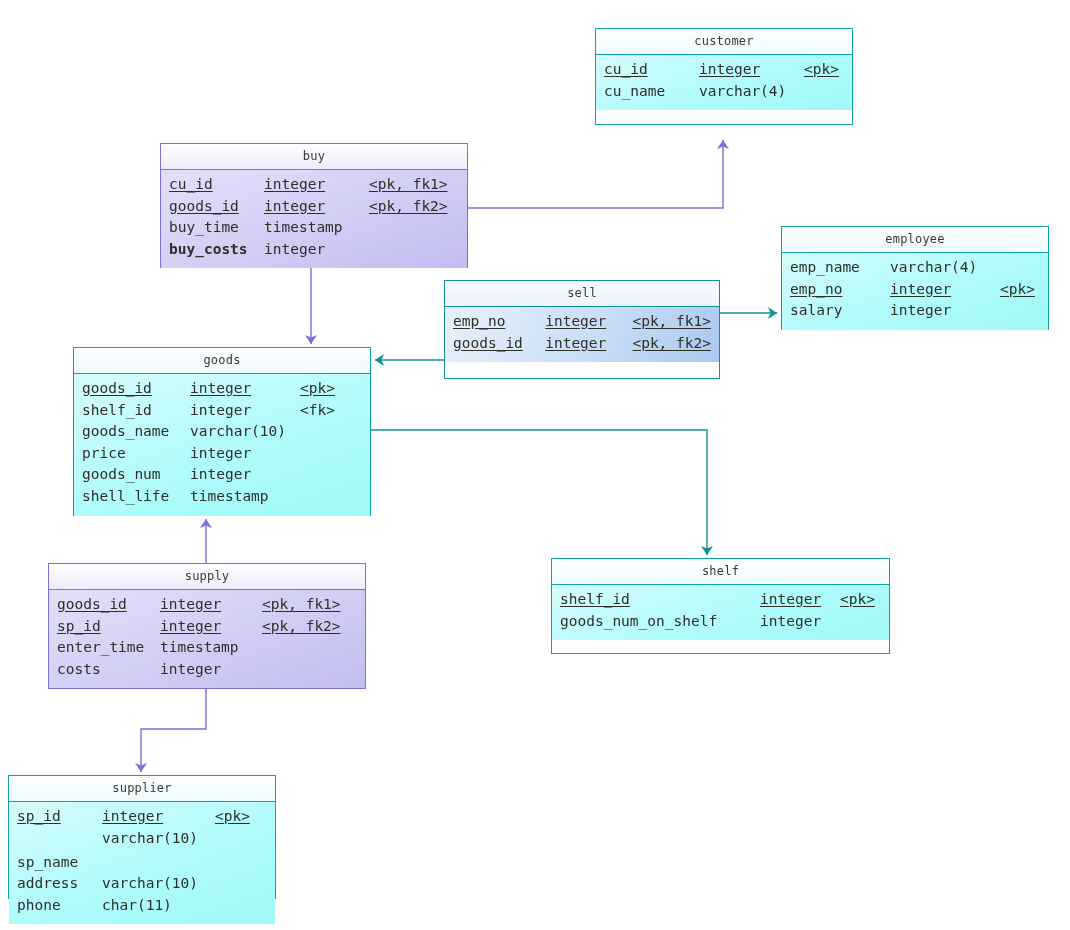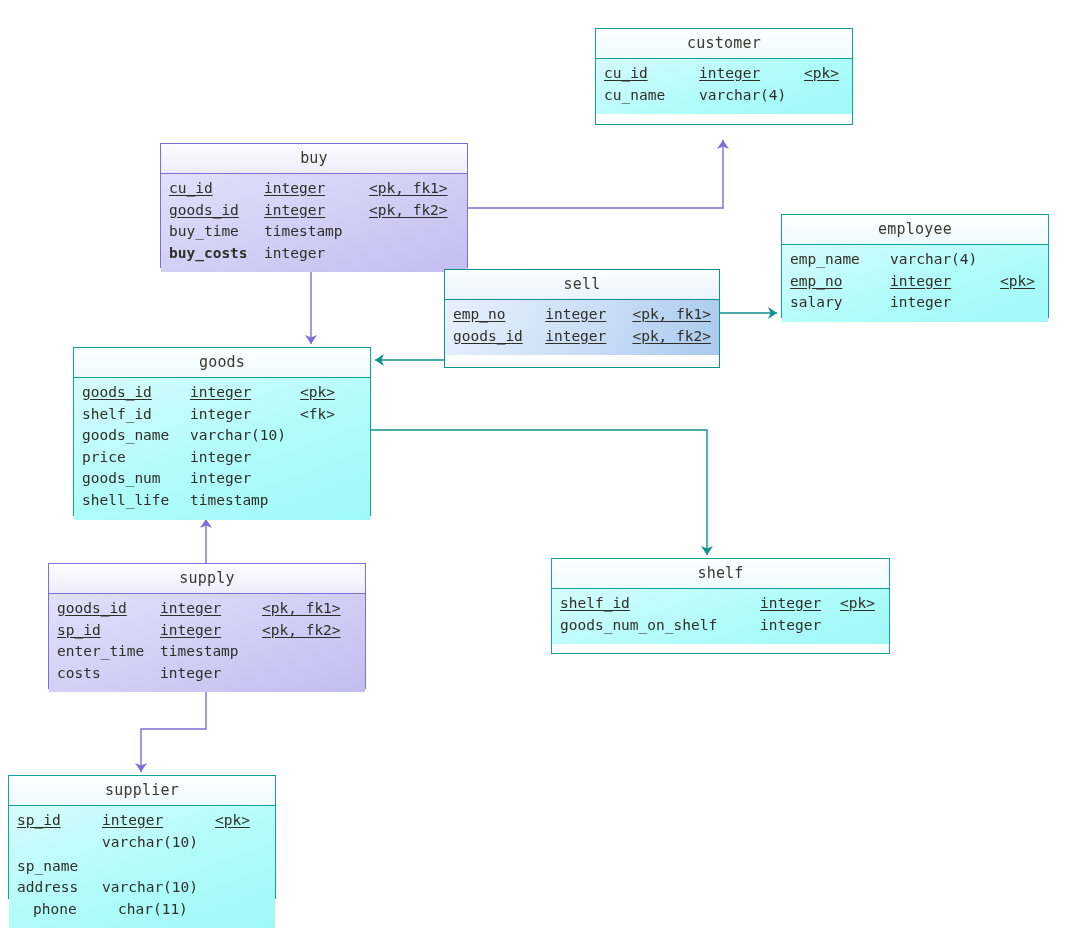--- a/index.html
+++ b/index.html
@@ -30,21 +30,21 @@
     border: 1.5px solid #0f9b96;
     background: #ffffff;
   }
   .entity.cyan  { border-color: #10a39c; }
   .entity.purple{ border-color: #7b6fd8; }
   .entity.blue  { border-color: #10918d; }
 
   .ent-header {
     box-sizing: border-box;
     text-align: center;
-    font-size: 15px;
+    font-size: 12px;
     color: #3a3a32;
     padding: 5px 4px 6px 4px;
     border-bottom: 1.5px solid #0f9b96;
     background: linear-gradient(180deg, #ffffff 0%, #f4fbfd 100%);
     letter-spacing: 0.2px;
   }
   .cyan  > .ent-header { border-bottom-color: #10a39c;
         background: linear-gradient(180deg,#fdffff 0%, #eefbfd 100%); }
   .purple> .ent-header { border-bottom-color: #7b6fd8;
         background: linear-gradient(180deg,#fdfdff 0%, #eeecfb 100%); }
@@ -120,29 +120,29 @@
     </div>
     <div class="entity purple" style="left: 160px; top: 143px; width: 308px; height: 125px;">
       <div class="ent-header">buy</div>
       <div class="ent-body">
         <div class="attr-row"><span class="col" style="display: inline-block; width: 95px;"><span class="u">cu_id</span></span><span class="col" style="display: inline-block; width: 105px;"><span class="u">integer</span></span><span class="col"><span class="u">&lt;pk, fk1&gt;</span></span></div>
         <div class="attr-row"><span class="col" style="display: inline-block; width: 95px;"><span class="u">goods_id</span></span><span class="col" style="display: inline-block; width: 105px;"><span class="u">integer</span></span><span class="col"><span class="u">&lt;pk, fk2&gt;</span></span></div>
         <div class="attr-row"><span class="col" style="display: inline-block; width: 95px;"><span>buy_time</span></span><span class="col" style="display: inline-block; width: 105px;"><span>timestamp</span></span></div>
         <div class="attr-row"><span class="col" style="display: inline-block; width: 95px; font-weight: bold;"><span>buy_costs</span></span><span class="col" style="display: inline-block; width: 105px;"><span>integer</span></span></div>
       </div>
     </div>
-    <div class="entity cyan" style="left: 781px; top: 214px; width: 268px; height: 104px;">
+    <div class="entity cyan" style="left: 781px; top: 226px; width: 268px; height: 104px;">
       <div class="ent-header">employee</div>
       <div class="ent-body">
         <div class="attr-row"><span class="col" style="display: inline-block; width: 100px;"><span>emp_name</span></span><span class="col" style="display: inline-block; width: 110px;"><span>varchar(4)</span></span></div>
         <div class="attr-row"><span class="col" style="display: inline-block; width: 100px;"><span class="u">emp_no</span></span><span class="col" style="display: inline-block; width: 110px;"><span class="u">integer</span></span><span class="col"><span class="u">&lt;pk&gt;</span></span></div>
         <div class="attr-row"><span class="col" style="display: inline-block; width: 100px;"><span>salary</span></span><span class="col" style="display: inline-block; width: 110px;"><span>integer</span></span></div>
       </div>
     </div>
-    <div class="entity blue" style="left: 444px; top: 269px; width: 276px; height: 99px;">
+    <div class="entity blue" style="left: 444px; top: 280px; width: 276px; height: 99px;">
       <div class="ent-header">sell</div>
       <div class="ent-body">
         <div class="attr-row"><span class="col" style="display: inline-block; width: 93px;"><span class="u">emp_no</span></span><span class="col" style="display: inline-block; width: 88px;"><span class="u">integer</span></span><span class="col"><span class="u">&lt;pk, fk1&gt;</span></span></div>
         <div class="attr-row"><span class="col" style="display: inline-block; width: 93px;"><span class="u">goods_id</span></span><span class="col" style="display: inline-block; width: 88px;"><span class="u">integer</span></span><span class="col"><span class="u">&lt;pk, fk2&gt;</span></span></div>
       </div>
     </div>
     <div class="entity cyan" style="left: 73px; top: 347px; width: 298px; height: 169px;">
       <div class="ent-header">goods</div>
       <div class="ent-body">
         <div class="attr-row"><span class="col" style="display: inline-block; width: 108px;"><span class="u">goods_id</span></span><span class="col" style="display: inline-block; width: 110px;"><span class="u">integer</span></span><span class="col"><span class="u">&lt;pk&gt;</span></span></div>
@@ -168,16 +168,16 @@
         <div class="attr-row"><span class="col" style="display: inline-block; width: 103px;"><span>enter_time</span></span><span class="col" style="display: inline-block; width: 102px;"><span>timestamp</span></span></div>
         <div class="attr-row"><span class="col" style="display: inline-block; width: 103px;"><span>costs</span></span><span class="col" style="display: inline-block; width: 102px;"><span>integer</span></span></div>
       </div>
     </div>
     <div class="entity cyan" style="left: 8px; top: 775px; width: 268px; height: 124px;">
       <div class="ent-header">supplier</div>
       <div class="ent-body">
         <div class="attr-row"><span class="col" style="display: inline-block; width: 85px;"><span class="u">sp_id</span></span><span class="col" style="display: inline-block; width: 113px;"><span class="u">integer</span></span><span class="col"><span class="u">&lt;pk&gt;</span></span></div>
         <div class="attr-row"><span class="col" style="display: inline-block; width: 85px; margin-top: 24px;"><span>sp_name</span></span><span class="col" style="display: inline-block; width: 113px;"><span>varchar(10)</span></span></div>
         <div class="attr-row"><span class="col" style="display: inline-block; width: 85px;"><span>address</span></span><span class="col" style="display: inline-block; width: 113px;"><span>varchar(10)</span></span></div>
-        <div class="attr-row"><span class="col" style="display: inline-block; width: 85px; margin-left: 16px;"><span>phone</span></span><span class="col" style="display: inline-block; width: 113px;"><span>char(11)</span></span></div>
+        <div class="attr-row"><span class="col" style="display: inline-block; width: 85px;"><span>phone</span></span><span class="col" style="display: inline-block; width: 113px;"><span>char(11)</span></span></div>
       </div>
     </div>
   </div>
 
 </body></html>

